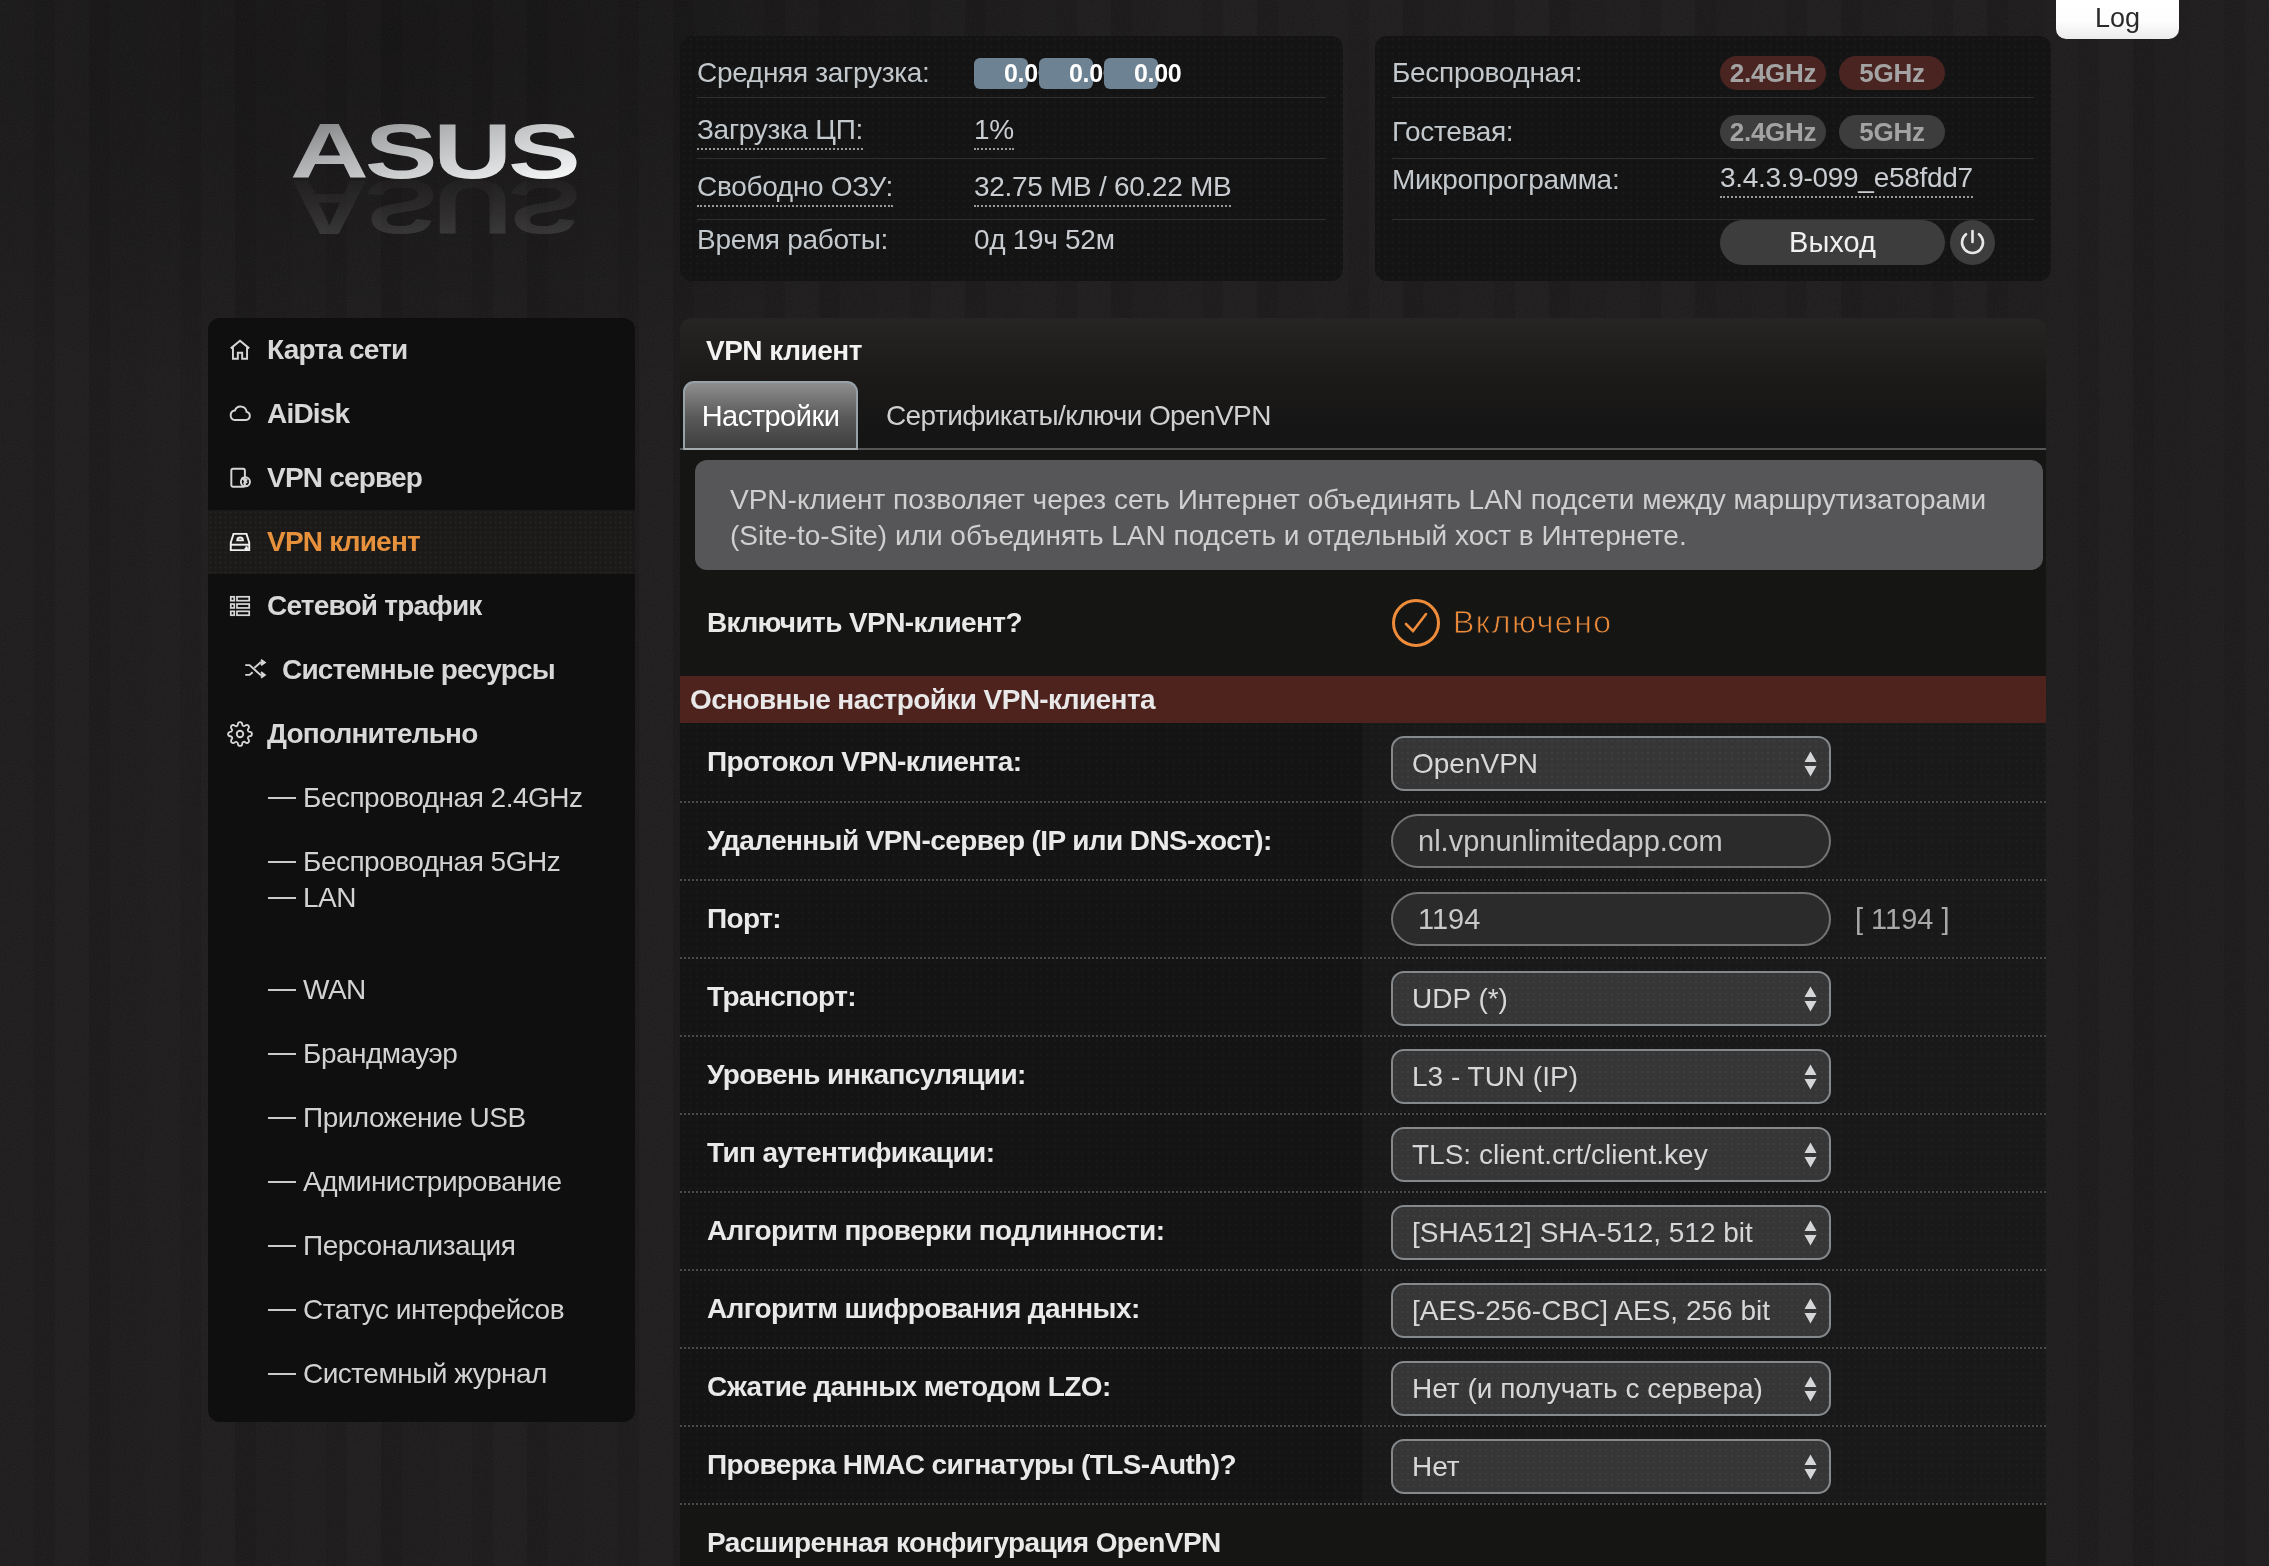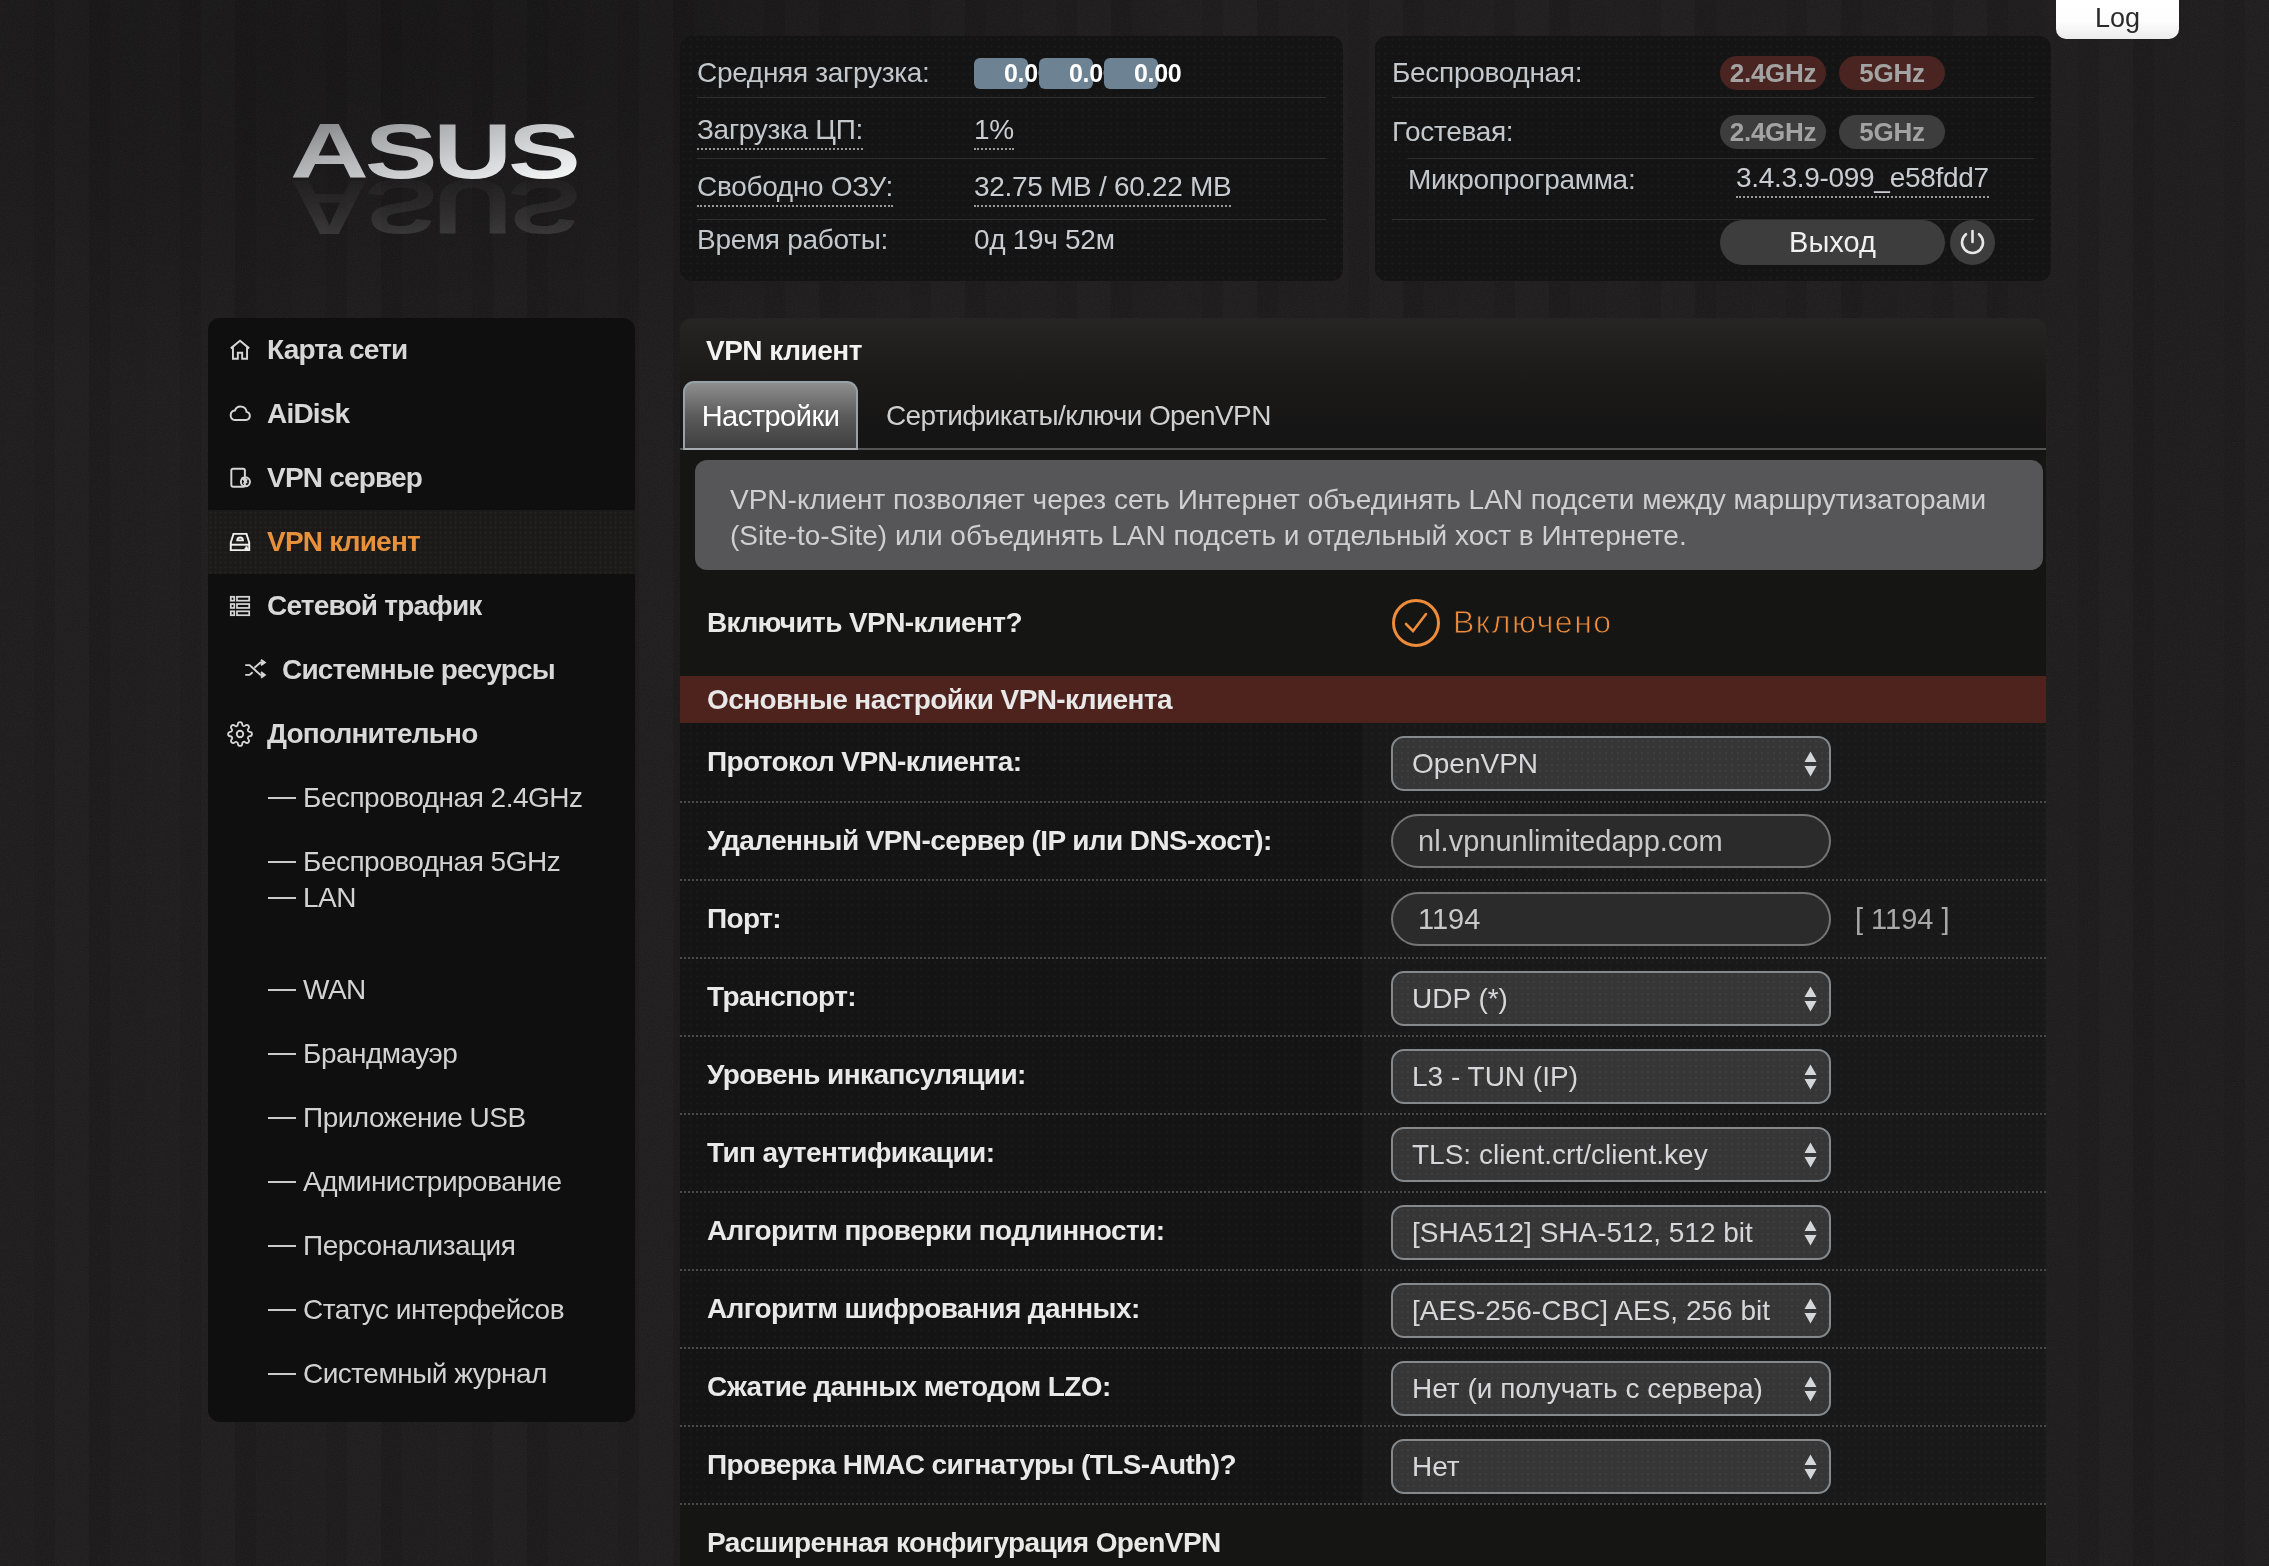--- a/index.html
+++ b/index.html
@@ -89,21 +89,21 @@
 }
 #enrow { position:absolute; left:0; top:252px; width:100%; height:106px; }
 #enrow .lbl { position:absolute; left:27px; top:50%; transform:translateY(-50%); font-size:28px; letter-spacing:-0.6px; font-weight:bold; color:#e9e9e9; }
 #enview { position:absolute; left:711px; top:50%; transform:translateY(-50%); height:50px; }
 #envtext { position:absolute; left:62px; top:6px; font-size:32px; color:#ee8c3a; letter-spacing:1.5px; -webkit-text-stroke:0.9px #181818; }
 #maroon {
   position:absolute; left:0; top:358px; width:100%; height:47px;
   background:#4e231e;
   color:#e8e8e8; font-weight:bold; font-size:28px; letter-spacing:-0.6px; line-height:47px;
 }
-#maroon span { margin-left:27px; }
+#maroon span { margin-left:10px; }
 #maroon:after { content:""; position:absolute; left:682px; right:0; bottom:-2px; height:2px; background:#5a5a5a; }
 #formtable { position:absolute; left:0; top:405px; width:100%; }
 .frow { position:relative; width:100%; height:78px; }
 .frow + .frow { border-top:2px dotted #4a4a4a; }
 .frow .th { position:absolute; left:0; top:0; width:682px; height:100%; background:#141414; background-image: radial-gradient(rgba(255,255,255,0.018) 1px, transparent 1.2px); background-size:7px 7px; }
 .frow .td { position:absolute; left:682px; right:0; top:0; height:100%; background:#191919; background-image: radial-gradient(rgba(255,255,255,0.022) 1px, transparent 1.2px); background-size:7px 7px; }
 .frow .lbl { position:absolute; left:27px; top:50%; transform:translateY(-50%); font-size:28px; letter-spacing:-0.6px; font-weight:bold; color:#e9e9e9; white-space:nowrap; }
 .sel {
   position:absolute; left:711px; top:50%; transform:translateY(calc(-50% + 1.5px));
   width:440px; height:55px; background:#363636;
@@ -184,21 +184,21 @@
 
 <div id="tr" class="panel">
   <div class="inforow" style="top:0;">
     <span class="ilabel" style="top:calc(50% + 6px)">Беспроводная:</span>
     <span class="ivalue" style="left:328px;top:calc(50% + 6px)"><span class="pill red">2.4GHz</span><span class="pill red">5GHz</span></span>
   </div>
   <div class="inforow" style="top:61px;">
     <span class="ilabel" style="top:calc(50% + 4px)">Гостевая:</span>
     <span class="ivalue" style="left:328px;top:calc(50% + 4px)"><span class="pill gray">2.4GHz</span><span class="pill gray">5GHz</span></span>
   </div>
-  <div class="inforow" style="top:122px;margin-left:16px;">
+  <div class="inforow" style="top:122px;">
     <span class="ilabel" style="top:calc(50% - 9px)">Микропрограмма:</span>
     <span class="ivalue dotu" style="left:328px;top:calc(50% - 9px)">3.4.3.9-099_e58fdd7</span>
   </div>
   <div class="inforow" style="top:183px;">
     <div id="exitbtn">Выход</div>
     <div id="powerbtn">
       <svg width="45" height="45" viewBox="0 0 45 45">
           <g stroke="#e8e8e8" stroke-width="2.6" fill="none" stroke-linecap="round">
             <path d="M22.5 11 L22.5 22"></path>
             <path d="M16 14.2 a10.5 10.5 0 1 0 13 0"></path>

